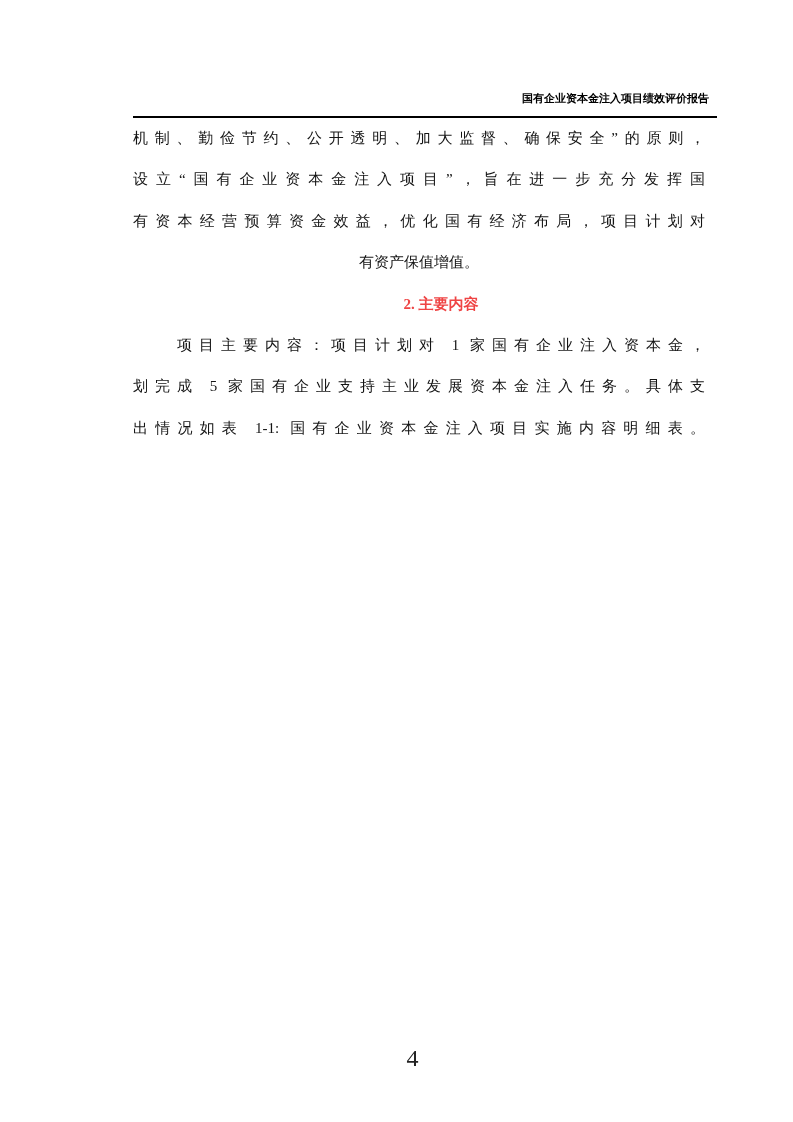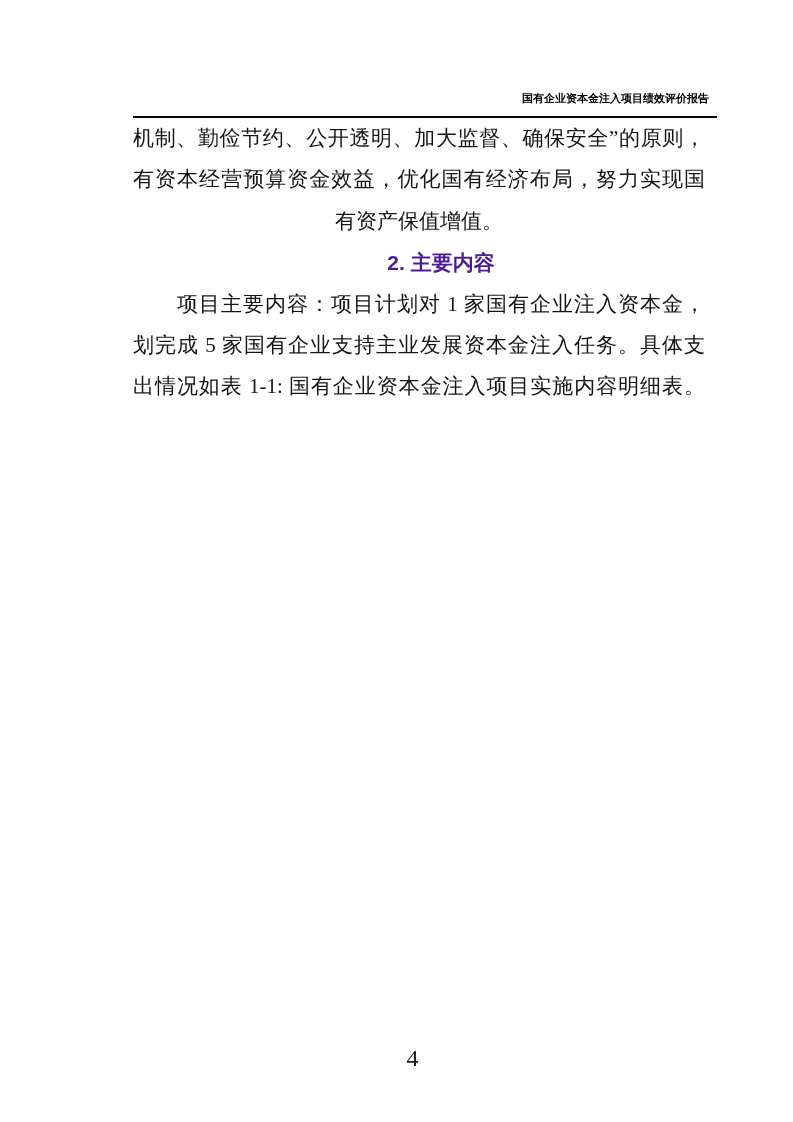--- a/index.html
+++ b/index.html
@@ -38,40 +38,40 @@
     height: 0;
     border-bottom: 2px solid #000000;
   }
 
   
   .content {
     position: absolute;
     top: 100px;
     left: 113px;
     width: 572px;
-    font-size: 21px;
+    font-size: 15px;
     line-height: 37.4px;
     color: #141414;
   }
   .line {
     width: 100%;
     white-space: nowrap;
     text-align: center;
   }
   .line.just {
     white-space: normal;
     text-align: justify;
     text-align-last: justify;
     text-justify: inter-character;
   }
   .line.ind { text-indent: 44px; }
   .line.heading {
-    font-family: Liberation Sans, sans-serif;
+    font-family: Liberation Serif, serif;
     font-weight: bold;
-    color: #4c1d95;
+    color: #ef4444;
   }
 
   
   .footer {
     position: absolute;
     top: 1030px;
     left: 0;
     width: 100%;
     text-align: center;
   }
@@ -86,21 +86,22 @@
 
 <div class="page">
 
   <div class="header">
     <span class="header-title">国有企业资本金注入项目绩效评价报告</span>
     <div class="header-rule"></div>
   </div>
 
   <div class="content">
       <div class="line just">机制、勤俭节约、公开透明、加大监督、确保安全”的原则，</div>
-      <div class="line just">有资本经营预算资金效益，优化国有经济布局，努力实现国</div>
+      <div class="line just">设立“国有企业资本金注入项目”，旨在进一步充分发挥国</div>
+      <div class="line just">有资本经营预算资金效益，优化国有经济布局，项目计划对</div>
       <div class="line">有资产保值增值。</div>
       <div class="line heading ind">2. 主要内容</div>
       <div class="line just ind">项目主要内容：项目计划对 1 家国有企业注入资本金，</div>
       <div class="line just">划完成 5 家国有企业支持主业发展资本金注入任务。具体支</div>
       <div class="line just">出情况如表 1-1: 国有企业资本金注入项目实施内容明细表。</div>
     </div>
 
   <div class="footer">
     <span class="page-number">4</span>
   </div>

